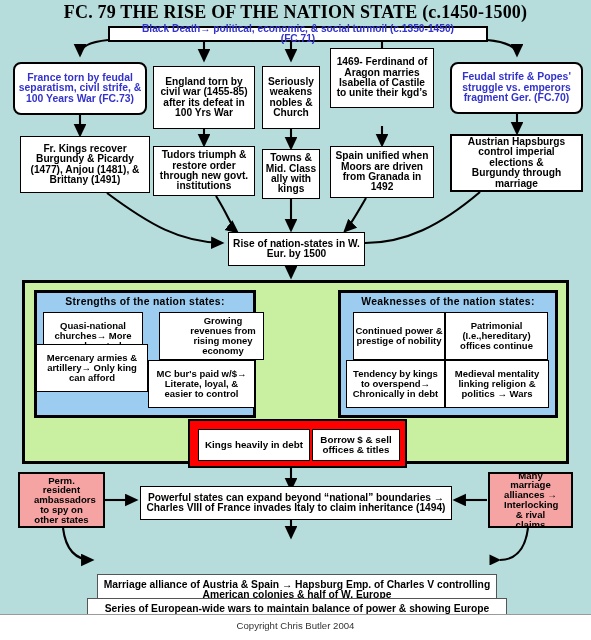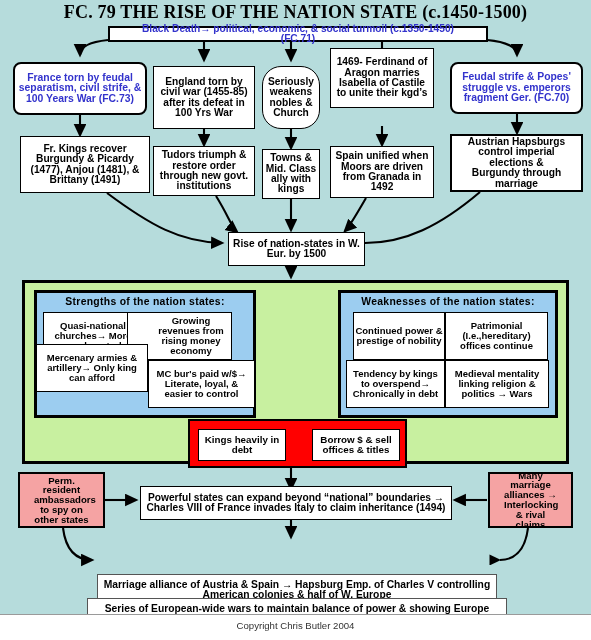--- a/index.html
+++ b/index.html
@@ -160,21 +160,21 @@
   </div>
 
   <div class="node blue-round" style="left:13px;top:62px;width:134px;height:53px;">
     <span>France torn by feudal separatism, civil strife, &amp; 100 Years War (FC.73)</span>
   </div>
 
   <div class="node plain" style="left:153px;top:66px;width:102px;height:63px;">
     <span>England torn by civil war (1455-85) after its defeat in 100 Yrs War</span>
   </div>
 
-  <div class="node plain" style="left:262px;top:66px;width:58px;height:63px;border-radius:19px;">
+  <div class="node plain" style="left:262px;top:66px;width:58px;height:63px;">
     <span>Seriously weakens nobles &amp; Church</span>
   </div>
 
   <div class="node plain" style="left:330px;top:48px;width:104px;height:60px;">
     <span>1469- Ferdinand of Aragon marries Isabella of Castile to unite their kgd’s</span>
   </div>
 
   <div class="node blue-round" style="left:450px;top:62px;width:133px;height:52px;">
     <span>Feudal strife &amp; Popes' struggle vs. emperors fragment Ger. (FC.70)</span>
   </div>
@@ -203,37 +203,37 @@
     <span>Rise of nation-states in W. Eur. by 1500</span>
   </div>
 
   <div class="greenpanel" style="left:22px;top:280px;width:547px;height:184px;"></div>
 
   <div class="bluepanel" style="left:34px;top:290px;width:222px;height:128px;">
     <div class="panel-head">Strengths of the  nation states:</div>
   </div>
   <div class="cellgrid" style="left:43px;top:312px;width:205px;height:100px;z-index:3;">
     <div class="cell" style="left:0px;top:0px;width:100px;height:48px;">Quasi-national churches→ More royal control</div>
-    <div class="cell" style="left:84px;top:0px;width:105px;height:48px;padding-left:24px;">Growing revenues from rising money economy</div>
+    <div class="cell" style="left:116px;top:0px;width:105px;height:48px;padding-left:24px;">Growing revenues from rising money economy</div>
     <div class="cell" style="left:-7px;top:32px;width:112px;height:48px;">Mercenary armies &amp; artillery→ Only king can afford</div>
     <div class="cell" style="left:105px;top:48px;width:107px;height:48px;">MC bur's paid w/$→ Literate, loyal, &amp; easier to control</div>
   </div>
 
   <div class="bluepanel" style="left:338px;top:290px;width:220px;height:128px;">
     <div class="panel-head">Weaknesses of the  nation states:</div>
   </div>
   <div class="cellgrid" style="left:348px;top:312px;width:202px;height:100px;z-index:3;">
     <div class="cell" style="left:5px;top:0px;width:92px;height:48px;">Continued power &amp; prestige of nobility</div>
     <div class="cell" style="left:97px;top:0px;width:103px;height:48px;">Patrimonial (I.e.,hereditary) offices continue</div>
     <div class="cell" style="left:-2px;top:48px;width:99px;height:48px;">Tendency by kings to overspend→ Chronically in debt</div>
     <div class="cell" style="left:97px;top:48px;width:104px;height:48px;">Medieval mentality linking religion &amp; politics → Wars</div>
   </div>
 
   <div class="redpanel" style="left:188px;top:419px;width:219px;height:49px;">
-    <div class="redcell" style="left:8px;top:8px;width:88px;height:32px;">Kings heavily in debt</div>
+    <div class="redcell" style="left:8px;top:8px;width:112px;height:32px;">Kings heavily in debt</div>
     <div class="redcell" style="left:122px;top:8px;width:88px;height:32px;">Borrow $ &amp; sell offices &amp; titles</div>
   </div>
 
   <div class="node pink" style="left:18px;top:472px;width:87px;height:56px;">
     <span>Perm. resident ambassadors to spy on other states</span>
   </div>
 
   <div class="node pink" style="left:488px;top:472px;width:85px;height:56px;">
     <span>Many marriage alliances → Interlocking &amp; rival claims</span>
   </div>

